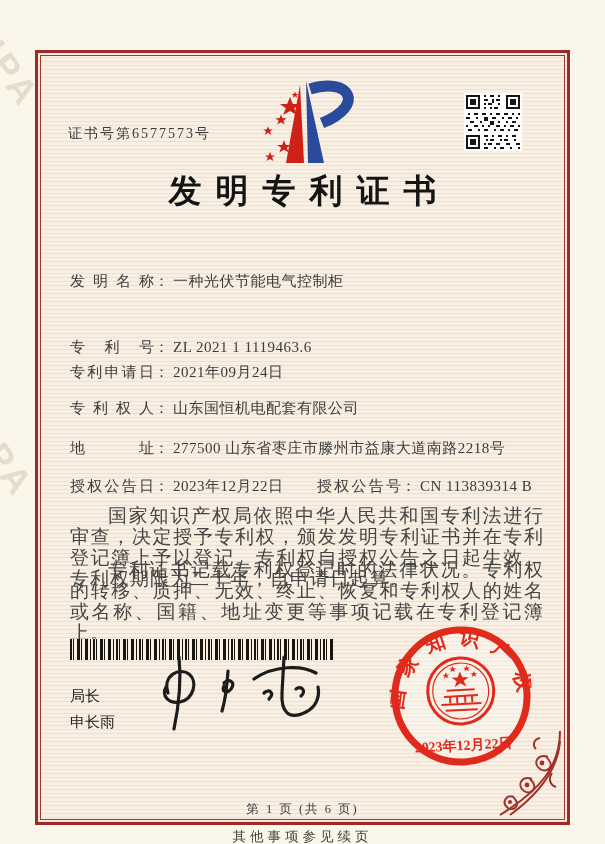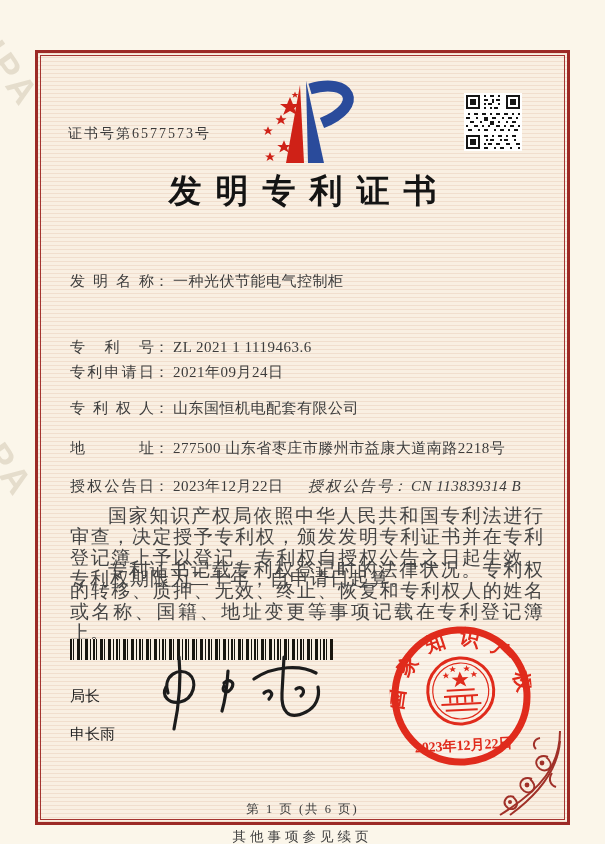--- a/index.html
+++ b/index.html
@@ -25,38 +25,38 @@
   .logo{position:absolute;left:212px;top:20px;}
   .qr{position:absolute;left:426px;top:40px;}
 
   .title{position:absolute;left:0;top:116px;width:100%;text-align:center;
          font-size:33px;font-weight:bold;color:#141414;letter-spacing:14px;text-indent:14px;}
 
   .frow{position:absolute;left:32px;width:475px;font-size:15px;color:#3c3c3c;line-height:20px;white-space:nowrap;}
   .flabel{display:inline-block;width:84px;text-align:justify;text-align-last:justify;vertical-align:top;}
   .fcolon{display:inline-block;margin-right:4px;}
   .fvalue{letter-spacing:0.5px;}
-  .fpair2{position:absolute;left:238px;top:0;font-style:italic;}
+  .fpair2{position:absolute;left:247px;top:0;}
 
   .para{position:absolute;left:32px;width:474px;font-size:19px;line-height:21px;
         color:#454545;text-indent:2em;text-align:justify;letter-spacing:1px;}
 
   .barcode{position:absolute;left:32px;top:586px;width:263px;height:21px;
     background:repeating-linear-gradient(90deg,
       #19160f 0 2px, #f9efe2 2px 3px,
       #19160f 3px 4px, #f9efe2 4px 7px,
       #19160f 7px 10px, #f9efe2 10px 11px,
       #19160f 11px 12px, #f9efe2 12px 15px,
       #19160f 15px 18px, #f9efe2 18px 20px,
       #19160f 20px 21px, #f9efe2 21px 23px);}
 
   .sig-title{position:absolute;left:32px;top:634px;font-size:15px;color:#222;
              font-family:Liberation Serif, serif;font-weight:500;}
   .sig-name{position:absolute;left:32px;top:660px;font-size:15px;color:#222;
-            font-family:"Liberation Sans","DejaVu Sans",sans-serif;font-weight:500;margin-top:12px;}
+            font-family:"Liberation Sans","DejaVu Sans",sans-serif;font-weight:500;}
   .signature{position:absolute;left:108px;top:596px;}
 
   .seal{position:absolute;left:352px;top:572px;transform:rotate(-3deg);}
   .ornament{position:absolute;right:3px;bottom:3px;}
 
   .pagenum{position:absolute;left:0;top:748px;width:100%;text-align:center;
            font-size:12.5px;color:#3b3b3b;letter-spacing:2px;}
   .footnote{position:absolute;left:0;top:828px;width:100%;text-align:center;
             font-size:13.5px;color:#3f3f3f;letter-spacing:4px;}
 </style>

